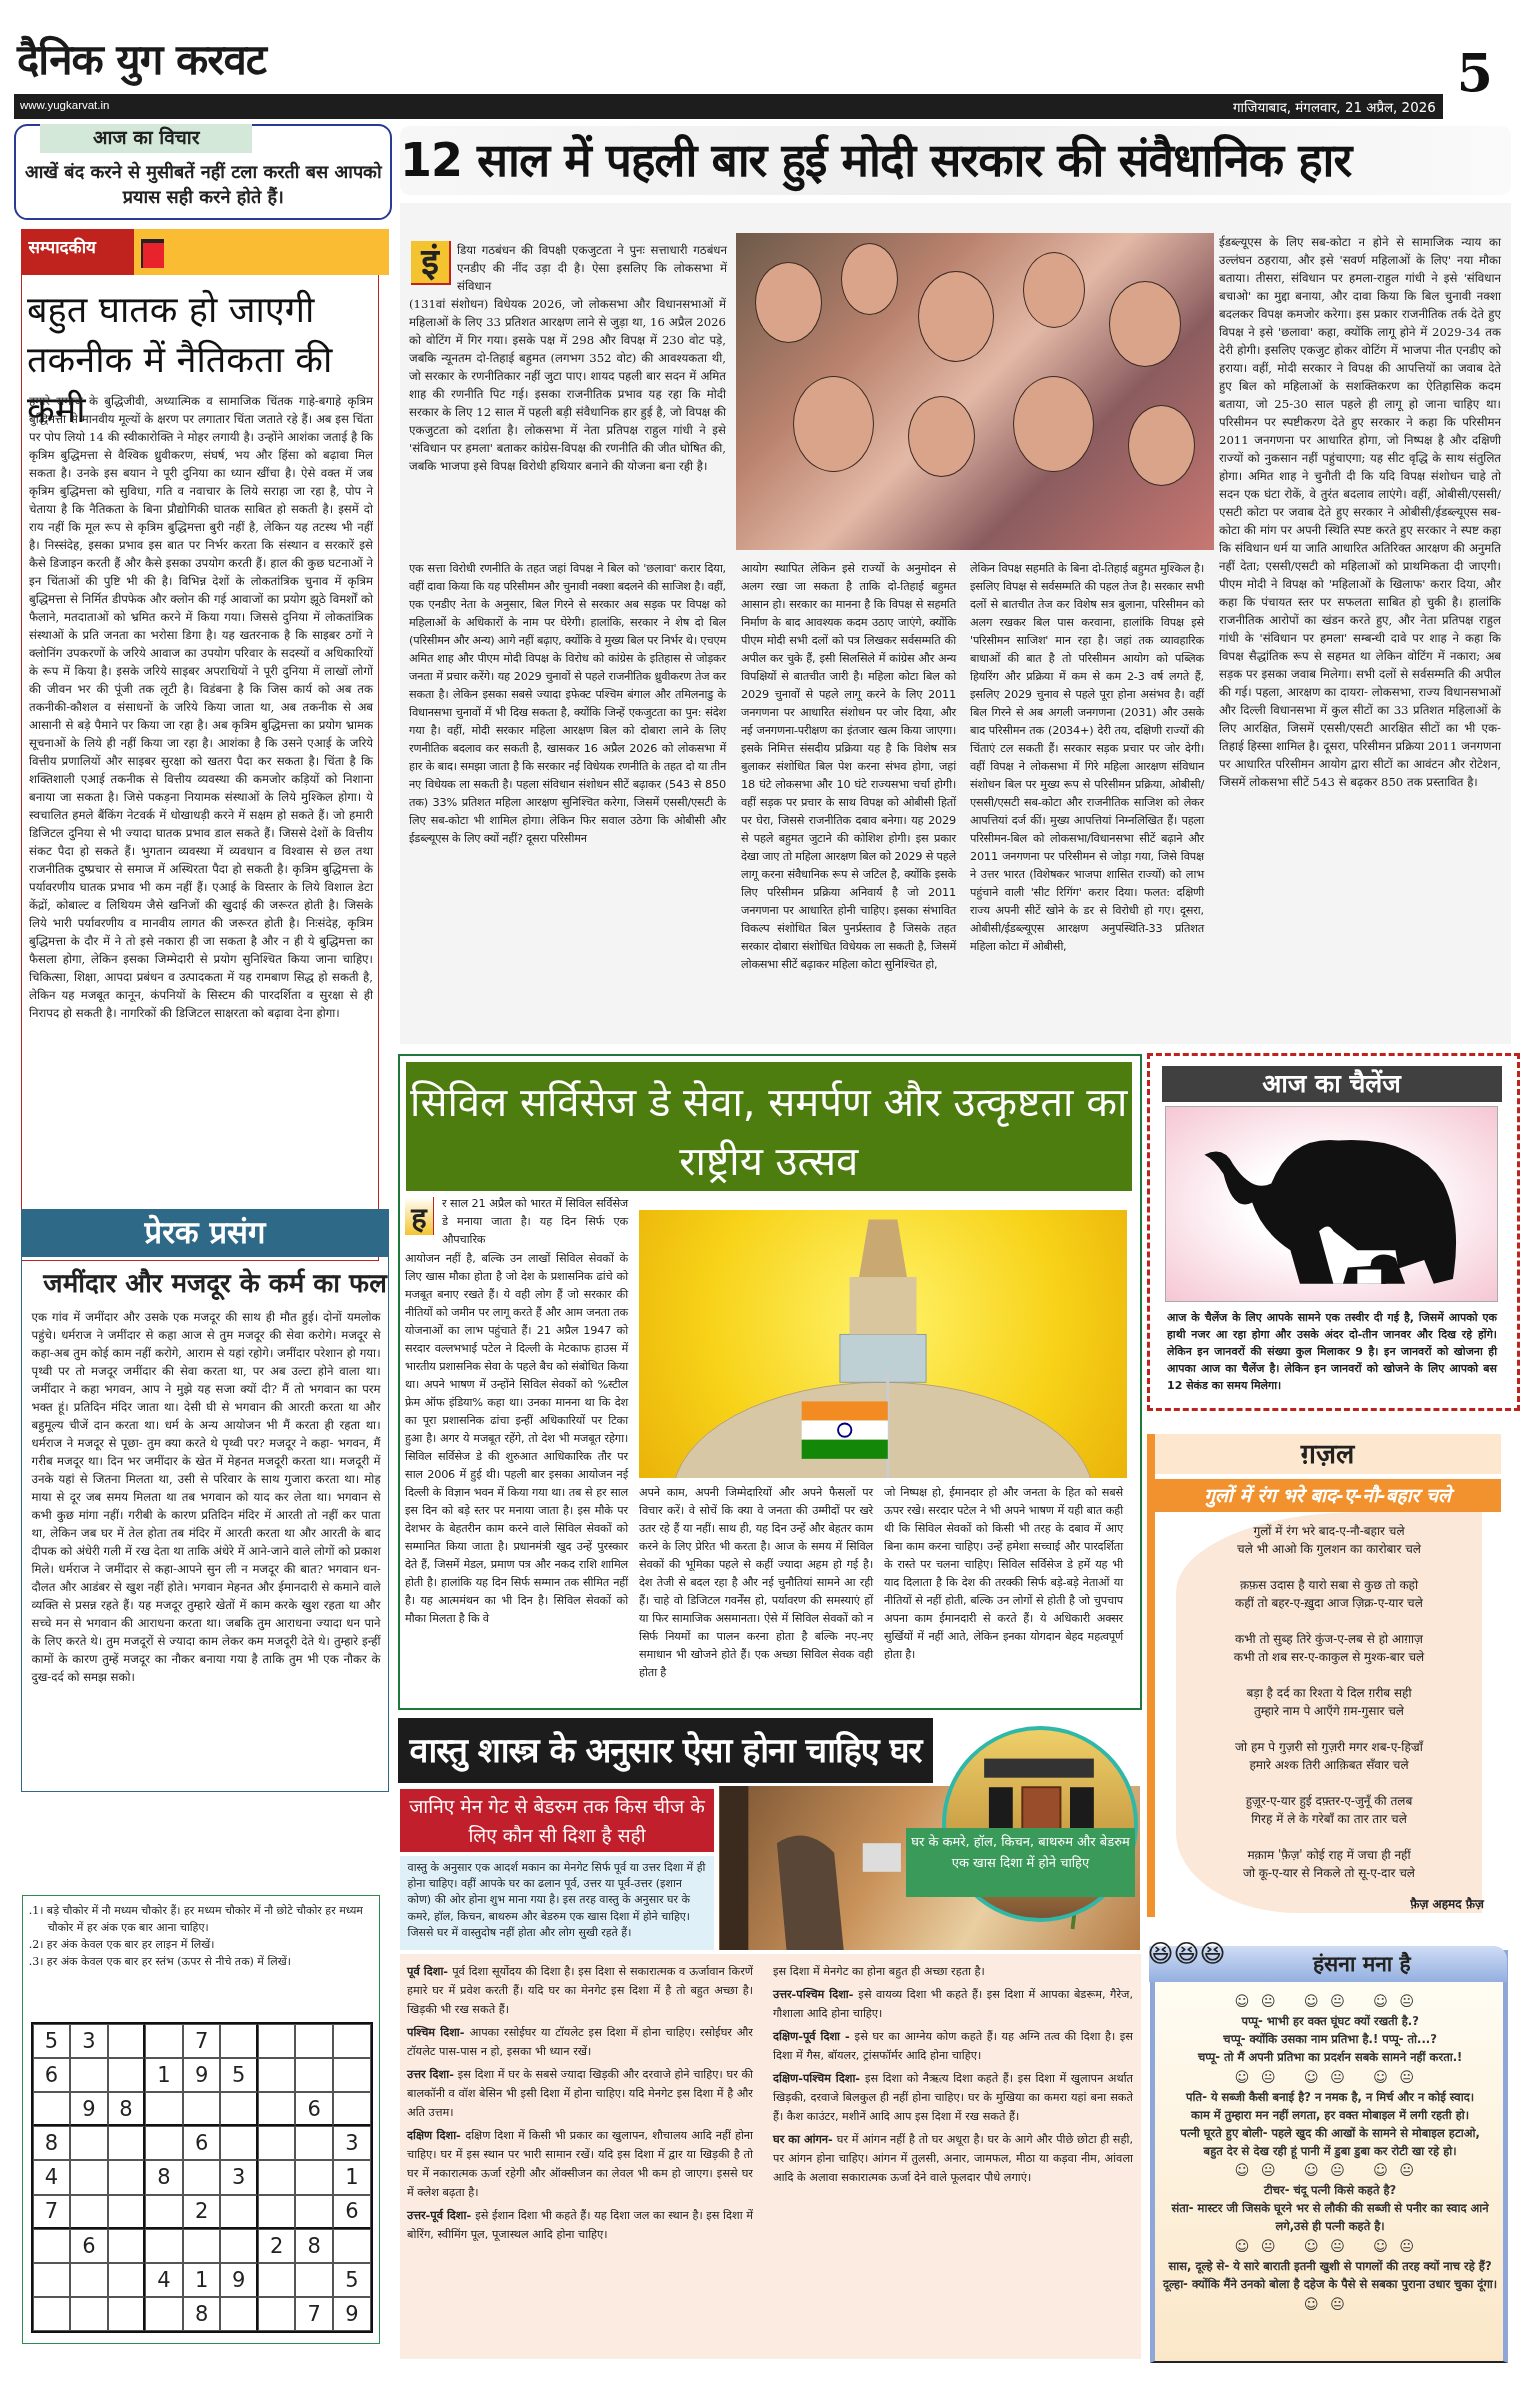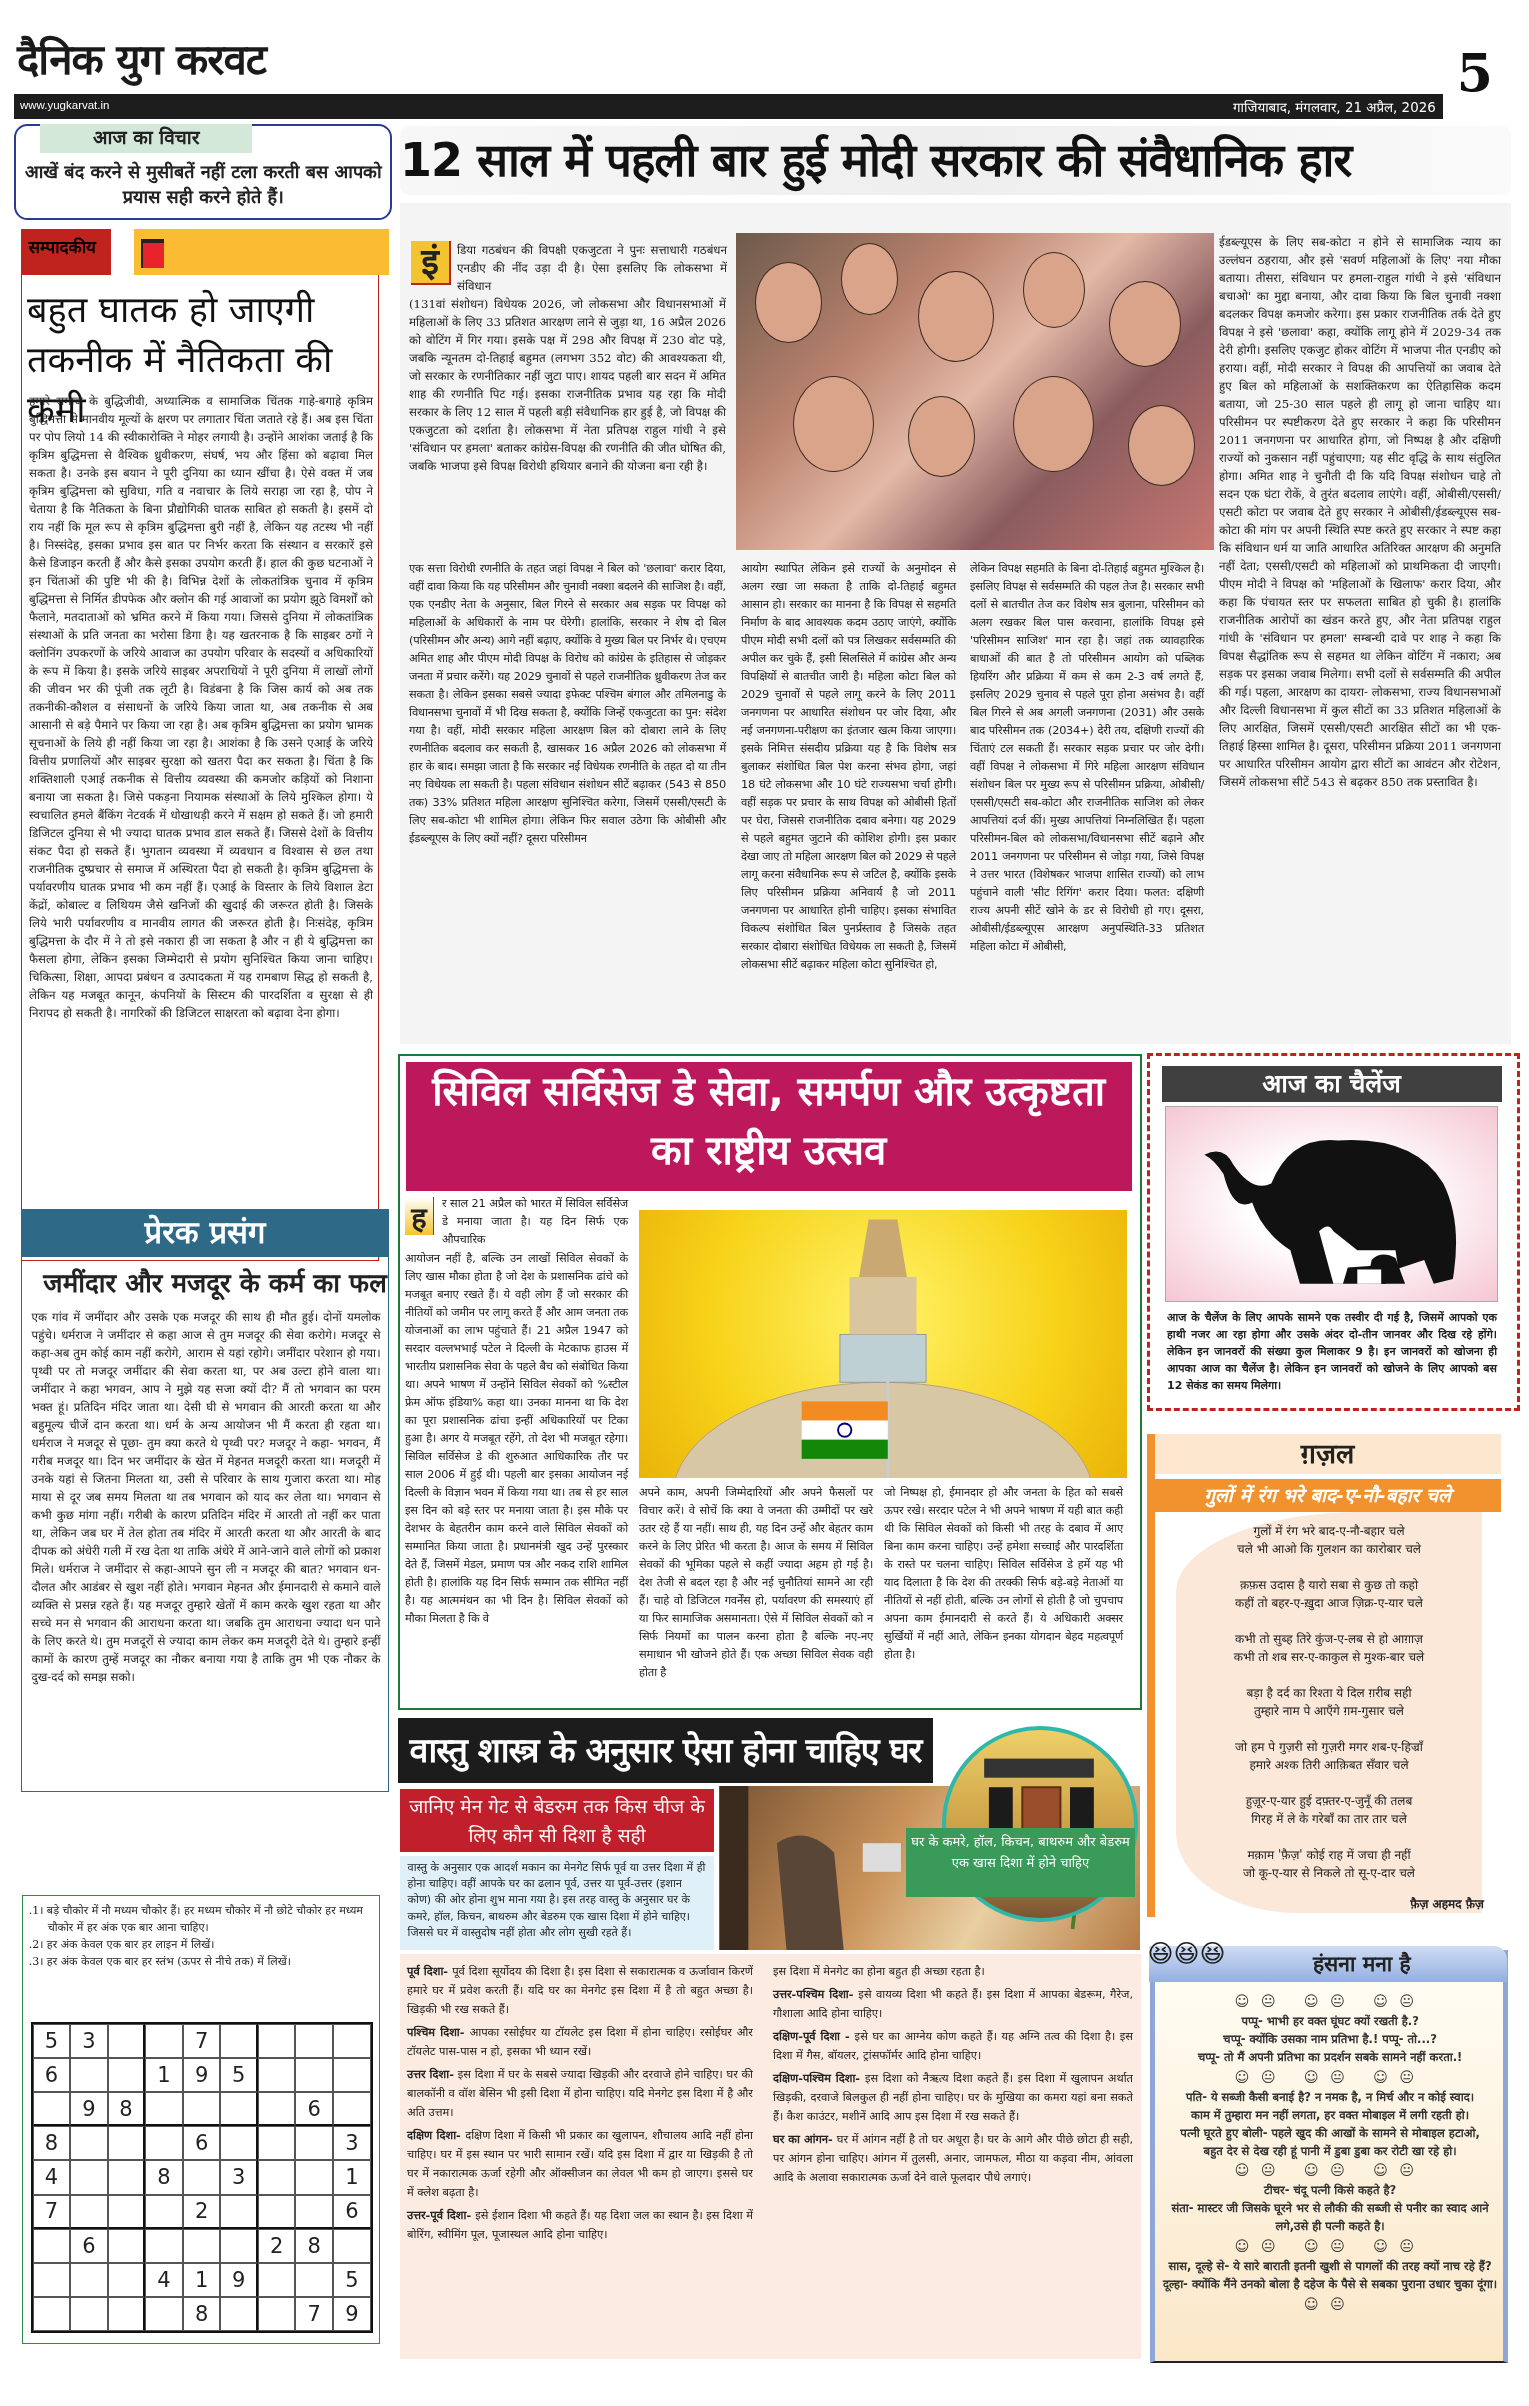--- a/index.html
+++ b/index.html
@@ -13,21 +13,21 @@
 #mast-bar{left:14.3px;top:94px;width:1429px;height:25px;background:#1d1d1d;color:#fff}
 #mast-bar .url{position:absolute;left:5.7px;top:4.8px;font-size:11.5px;font-family:"Liberation Sans",sans-serif}
 #mast-bar .date{position:absolute;right:7.6px;top:3.8px;font-size:13.4px}
 
 #thought{left:14.3px;top:124px;width:378px;height:96px;border:2.9px solid #2b3a93;border-radius:13.4px;background:#fff}
 #thought .hd{position:absolute;left:24px;top:-1.9px;width:212px;height:29px;background:#d3e8d8;text-align:center;font-weight:900;font-size:19px}
 #thought .tx{position:absolute;left:0;right:0;top:32.5px;text-align:center;font-weight:700;font-size:18px;line-height:25px}
 
 #editorial{left:21px;top:229px;width:358px;height:1032px;border:1.9px solid #c0231e;border-top:none}
 #ed-head{left:21px;top:229px;width:368px;height:46px}
-#ed-head .red{position:absolute;left:0;top:0;width:90px;height:46px;background:#c0231e;color:#000000;font-weight:900;font-size:17px;padding:5.7px 7.6px}
+#ed-head .red{position:absolute;left:0;top:0;width:122px;height:46px;background:#c0231e;color:#ffffff;font-weight:900;font-size:17px;padding:5.7px 7.6px}
 #ed-head .yel{position:absolute;left:113px;top:0;right:0;height:46px;background:#f9bc32}
 #ed-head .sq{position:absolute;left:120px;top:9.6px;width:23px;height:29px;background:#e8232b;border-top:4.8px solid #222;border-left:2.9px solid #222}
 #ed-title{left:27px;top:285px;width:346px;font-size:36px;line-height:50px;color:#111}
 #ed-text{left:29px;top:392px;width:344px}
 
 #prerak{left:21px;top:1209px;width:368px;height:583px;border:1.9px solid #2e6a88;border-top:none}
 #prerak .hd{position:absolute;left:0;top:0;width:366px;height:48px;background:#2e6a88;color:#fff;font-weight:900;font-size:31px;text-align:center;line-height:46px}
 #prerak .ti{position:absolute;left:3.8px;top:55px;width:361px;text-align:right;font-size:26px;font-weight:700}
 #prerak .tx{position:absolute;left:9.6px;top:99px;width:349px}
 
@@ -46,21 +46,21 @@
 #m-col1{left:457px;top:241px;width:270px}
 #m-col1b{left:409px;top:287px;width:317px}
 #crowd{left:736px;top:233px;width:478px;height:317px;background:linear-gradient(135deg,#6d5a4a,#b9826e 30%,#e3b9a6 50%,#8b5c5f 70%,#c87872);overflow:hidden}
 #crowd .f{position:absolute;border-radius:50%;background:#d9a48a;border:1.9px solid #3a2a22}
 #m-col2{left:409px;top:560px;width:317px}
 #m-col3{left:741px;top:560px;width:215px}
 #m-col4{left:970px;top:560px;width:234px}
 #m-col5{left:1219px;top:233px;width:282px}
 
 #civil{left:398px;top:1054px;width:744px;height:656px;border:2.9px solid #1d7a3b}
-#civil .hd{position:absolute;left:5.7px;top:5.7px;width:726px;height:129px;background:#be185d;color:#fff;text-align:center;font-size:40px;font-weight:700;line-height:59px;padding-top:0}
+#civil .hd{position:absolute;left:5.7px;top:5.7px;width:726px;height:129px;background:#4d7c0f;color:#fff;text-align:center;font-size:40px;font-weight:400;line-height:59px;padding-top:11px}
 #cv-drop{left:405px;top:1197px;width:29px;height:38px;background:linear-gradient(180deg,#fff,#f4c430);font-size:29px;font-weight:900;text-align:center;border-right:1.9px solid #c0231e}
 #cv-col1{left:442px;top:1195px;width:186px}
 #cv-col1b{left:405px;top:1233px;width:223px}
 #ashoka{left:639px;top:1210px;width:488px;height:268px;background:radial-gradient(circle at 50% 40%,#fff36a,#f7d218 60%,#eab309);overflow:hidden}
 #cv-col2{left:639px;top:1484px;width:234px}
 #cv-col3{left:884px;top:1484px;width:239px}
 
 #challenge{left:1147px;top:1053px;width:373px;height:358px;border:3.8px dashed #c0231e}
 #challenge .hd{position:absolute;left:11.5px;top:9.6px;width:340px;height:36px;background:#404040;color:#fff;text-align:center;font-size:25px;font-weight:900;line-height:36px}
 #challenge .img{position:absolute;left:15.3px;top:50px;width:333px;height:196px;background:radial-gradient(ellipse at center,#fff 35%,#f5c6d4 100%);border:1px solid #aaa}

